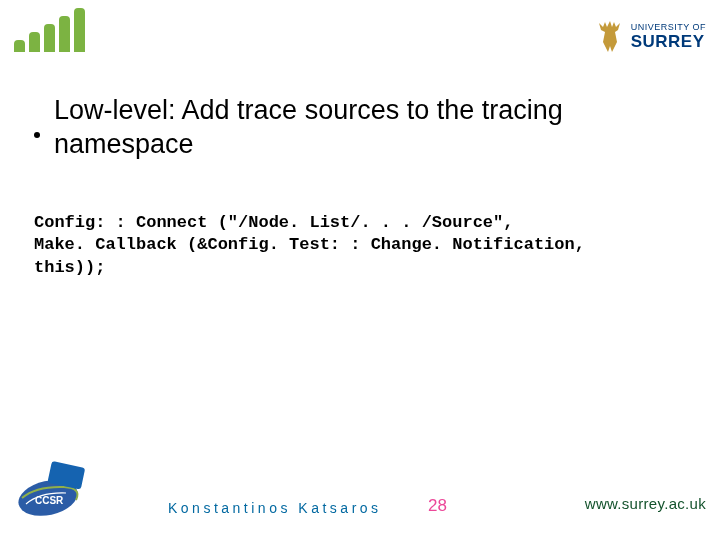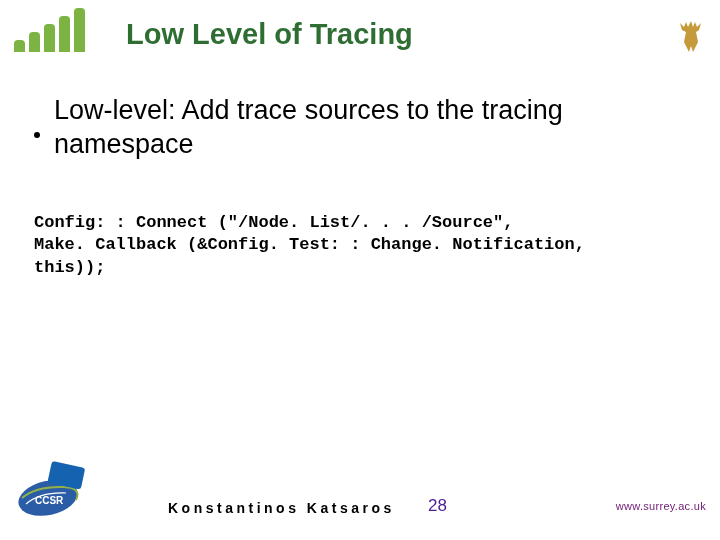--- a/index.html
+++ b/index.html
@@ -111,57 +111,60 @@
     bottom: 10px;
     width: 74px;
     height: 58px;
   }
   .author {
     position: absolute;
     left: 168px;
     bottom: 10px;
     font-size: 14px;
     letter-spacing: 3.5px;
-    font-weight: bold;
-    color: #000000;
+    font-weight: normal;
+    color: #0369a1;
     margin-top: 32px;
   }
   .pagenum {
     position: absolute;
     left: 428px;
     bottom: 10px;
     font-size: 17px;
-    color: #4c1d95;
+    color: #ec4899;
   }
   .surrey-url {
     position: absolute;
     right: 14px;
     bottom: 14px;
-    font-size: 11px;
-    color: #701a75;
+    font-size: 15px;
+    color: #14532d;
     letter-spacing: 0.3px;
   }
 </style>
 </head>
 <body>
 
 <div class="header">
   <div class="bars-icon">
     <div class="bar" style="height:12px"></div>
     <div class="bar" style="height:20px"></div>
     <div class="bar" style="height:28px"></div>
     <div class="bar" style="height:36px"></div>
     <div class="bar" style="height:44px"></div>
   </div>
-  <div class="title">Low Level of Tracing</div>
   <div class="surrey-logo">
     <span class="stag-icon">
       <svg width="30" height="34" viewBox="0 0 30 34">
         <path d="M6 10 L4 3 L8 7 L10 2 L12 7 L15 1 L17 7 L19 2 L21 7 L25 3 L23 10 L20 12 L22 22 L17 32 L15 26 L13 32 L8 22 L10 12 Z" fill="#c49a3a"></path>
       </svg>
+    </span>
+    <span class="surrey-text">
+      <div class="small">UNIVERSITY OF</div>
+      <div class="big">SURREY</div>
     </span>
   </div>
 </div>
 
 <div class="body">
   <div class="bullet-row">
     <div class="bullet-dot"></div>
     <div class="bullet-text">Low-level: Add trace sources to the tracing namespace</div>
   </div>
   <div class="code-block">Config: : Connect ("/Node. List/. . . /Source",

